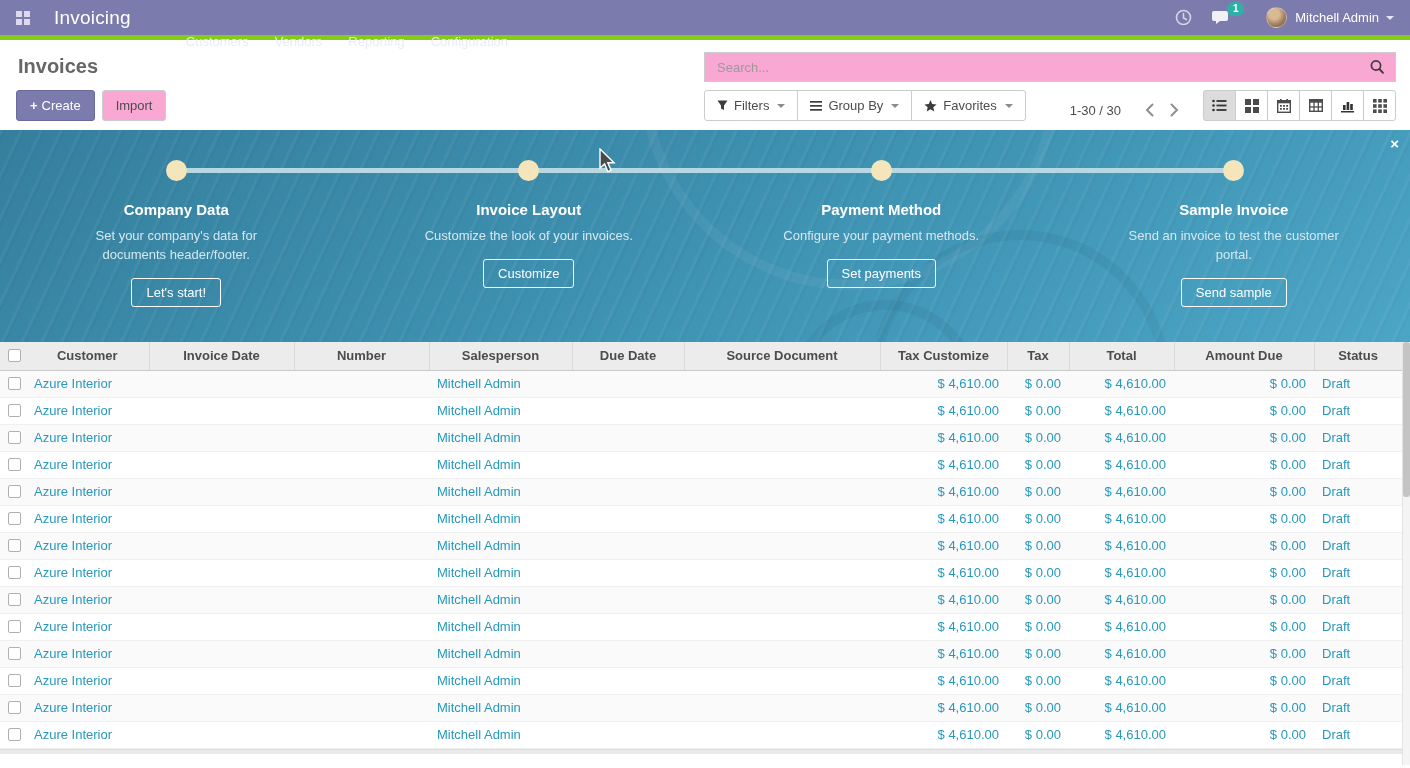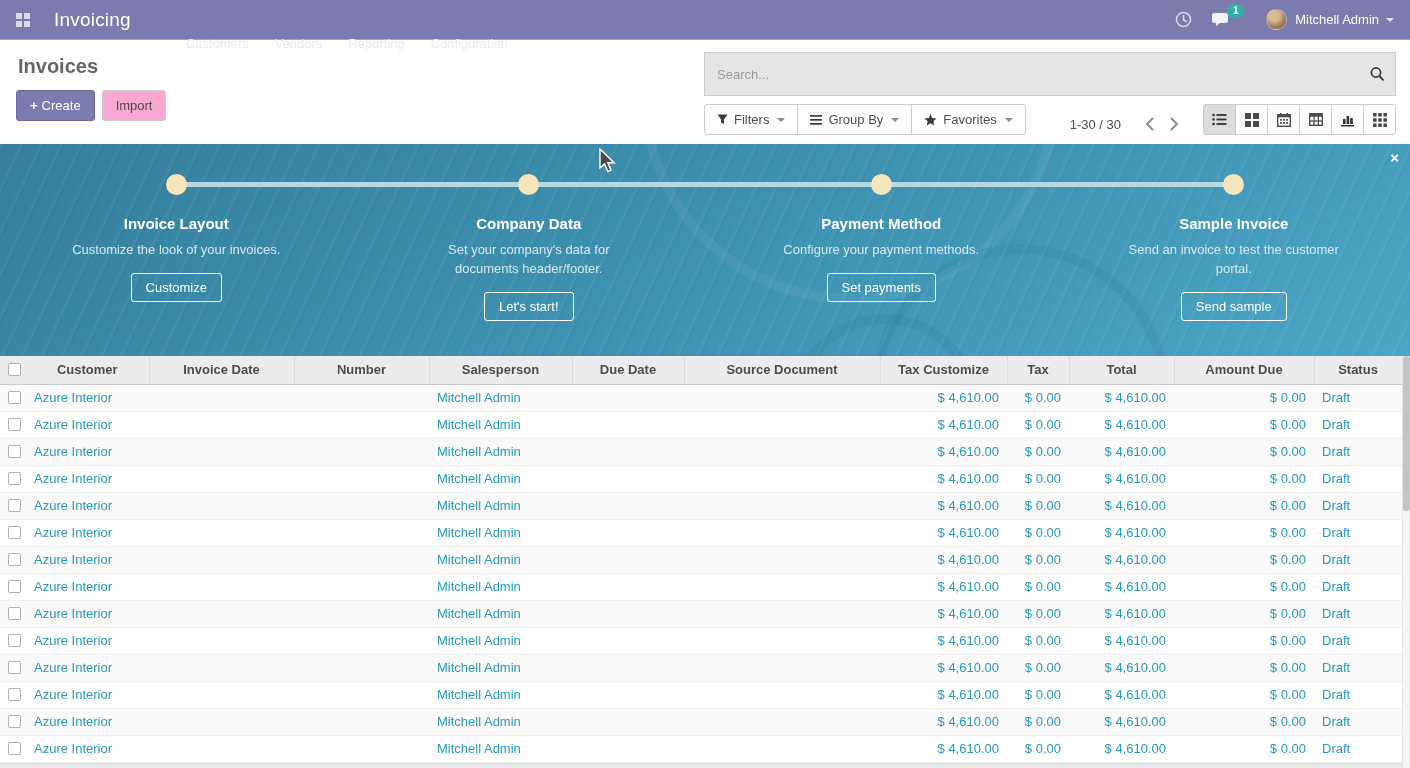--- a/index.html
+++ b/index.html
@@ -6,21 +6,21 @@
   html,body { margin:0; padding:0; }
   body {
     width:1410px; height:768px; overflow:hidden; position:relative;
     background:#fff; font-family:"Liberation Sans", sans-serif;
     -webkit-font-smoothing:antialiased;
   }
 
   
   .navbar {
     height:40px; background:#7c7bad; display:flex; align-items:center;
-    padding:0 16px; color:#fff; border-bottom:1px solid #84cc16;
+    padding:0 16px; color:#fff; border-bottom:5px solid #84cc16;
   }
   .apps-icon { width:14px; height:14px; display:grid; grid-template-columns:6px 6px; grid-gap:2px; cursor:pointer; }
   .apps-icon span { width:6px; height:6px; background:#dcd9ec; }
   .brand { font-size:19px; margin-left:24px; font-weight:400; letter-spacing:.2px; cursor:pointer; }
   .nav-menu { display:flex; margin-left:42px;margin-top:48px; }
   .nav-item { padding:5px 13px; font-size:13px; color:#eceaf6; cursor:pointer; }
   .nav-right { margin-left:auto; display:flex; align-items:center; }
   .sys-icon { display:flex; align-items:center; cursor:pointer; margin-left:20px; position:relative; }
   .msg-badge {
     position:absolute; top:-7px; right:-12px; background:#2fb0a7; color:#fff;
@@ -41,21 +41,21 @@
   .cp-title { font-size:20px; font-weight:700; color:#666; margin:11px 0 12px 2px; }
   .btn-row { display:flex;border-radius:10px; }
   .btn {
     font-size:13px; padding:6px 13px; border:1px solid #ccc; border-radius:3px;
     background:#f9a8d4; color:#4c4c4c; cursor:pointer; line-height:17px;
   }
   .btn-primary { background:#7c7bad; border-color:#6b699c; color:#fff; margin-right:7px; }
   .btn-primary .plus { font-weight:700; margin-right:4px; }
 
   .cp-right { width:692px; display:flex; flex-direction:column; }
-  .search-box { border:1px solid #ccc; height:44px; display:flex; align-items:center; padding:0 10px; margin-top:8px; background:#e5e5e5; }
+  .search-box { border:1px solid #ccc; height:30px; display:flex; align-items:center; padding:0 10px; margin-top:8px; background:#f9a8d4; }
   .search-input { border:none; outline:none; flex:1; font-size:13px; color:#555; background:transparent; }
   .search-input::placeholder { color:#9a9a9a; }
   .cp-row2 { display:flex; align-items:flex-end; margin-top:8px; }
   .filter-group { display:flex; }
   .fg-btn {
     display:flex; align-items:center; gap:6px; background:#fff; border:1px solid #ccc;
     height:31px; padding:0 12px; font-size:13px; color:#4c4c4c; cursor:pointer; margin-left:-1px;
   }
   .fg-btn:first-child { border-radius:3px 0 0 3px; margin-left:0; }
   .fg-btn:last-child { border-radius:0 3px 3px 0; }
@@ -306,29 +306,29 @@
 
 <div class="banner">
   <div class="deco d1"></div>
   <div class="deco d2"></div>
   <div class="deco d3"></div>
   <div class="banner-line"></div>
   <div class="banner-close">×</div>
   <div class="steps">
     <div class="step">
       <div class="dot"></div>
+      <div class="step-title">Company Data</div>
+      <div class="step-desc">Set your company's data for documents header/footer.</div>
+      <button class="step-btn">Let's start!</button>
+    </div>
+    <div class="step">
+      <div class="dot"></div>
       <div class="step-title">Invoice Layout</div>
       <div class="step-desc">Customize the look of your invoices.</div>
       <button class="step-btn">Customize</button>
-    </div>
-    <div class="step">
-      <div class="dot"></div>
-      <div class="step-title">Company Data</div>
-      <div class="step-desc">Set your company's data for documents header/footer.</div>
-      <button class="step-btn">Let's start!</button>
     </div>
     <div class="step">
       <div class="dot"></div>
       <div class="step-title">Payment Method</div>
       <div class="step-desc">Configure your payment methods.</div>
       <button class="step-btn">Set payments</button>
     </div>
     <div class="step">
       <div class="dot"></div>
       <div class="step-title">Sample Invoice</div>

